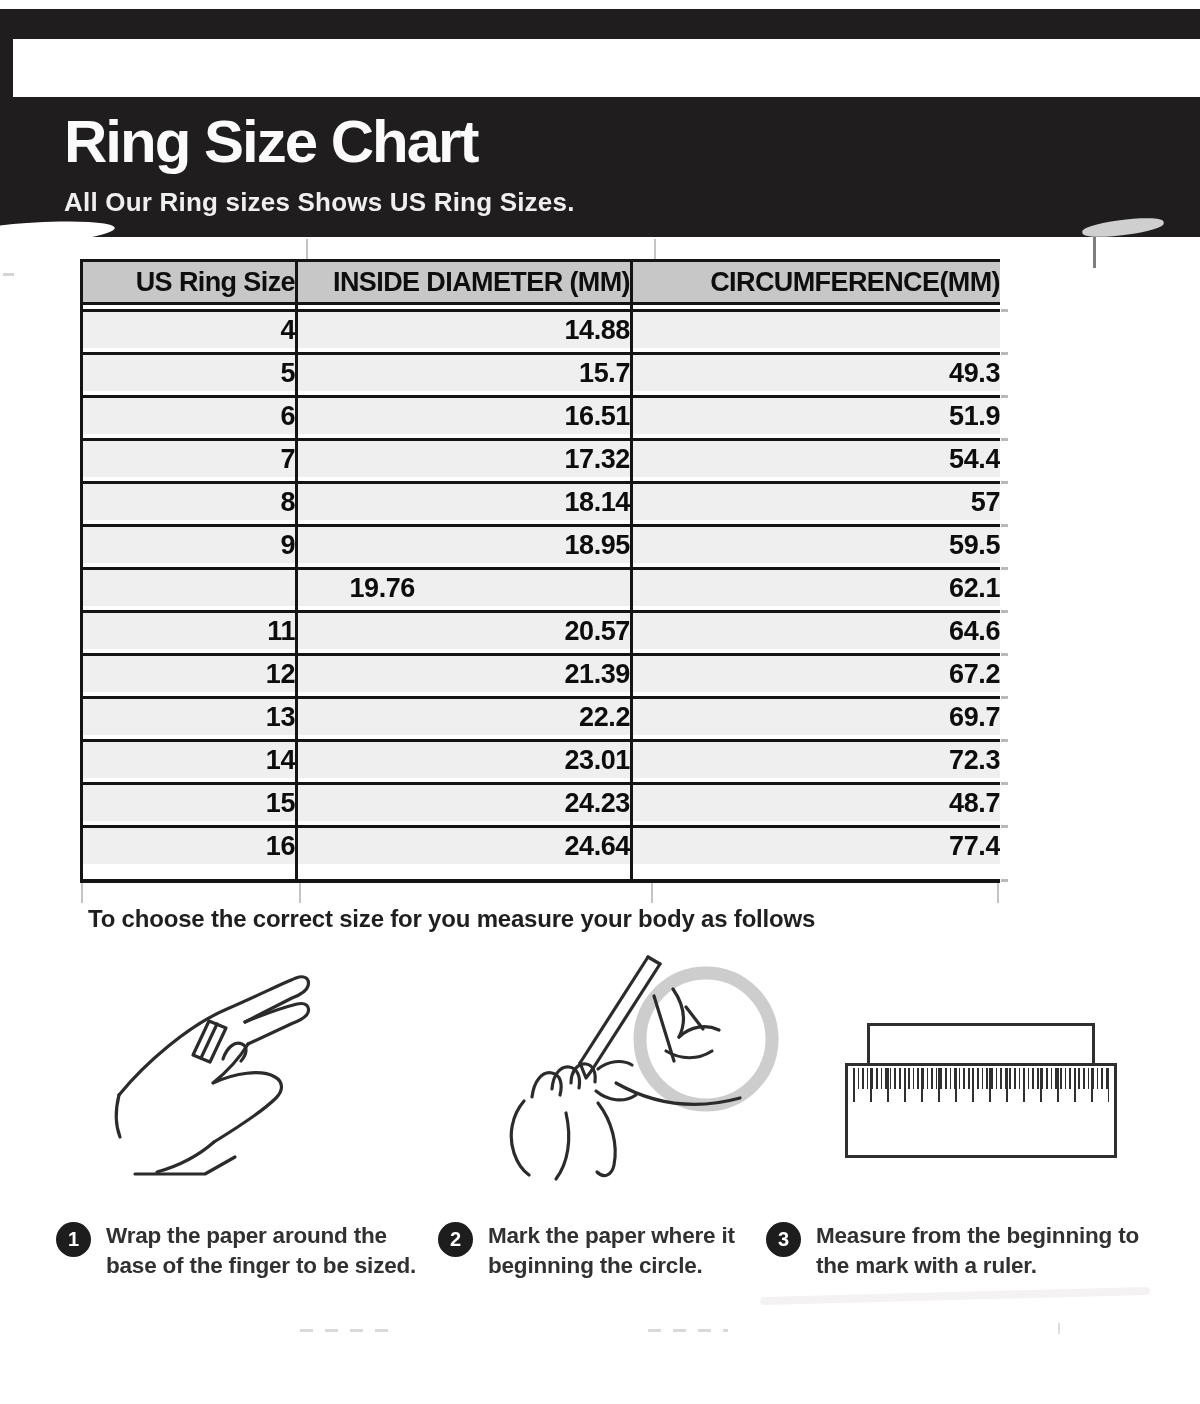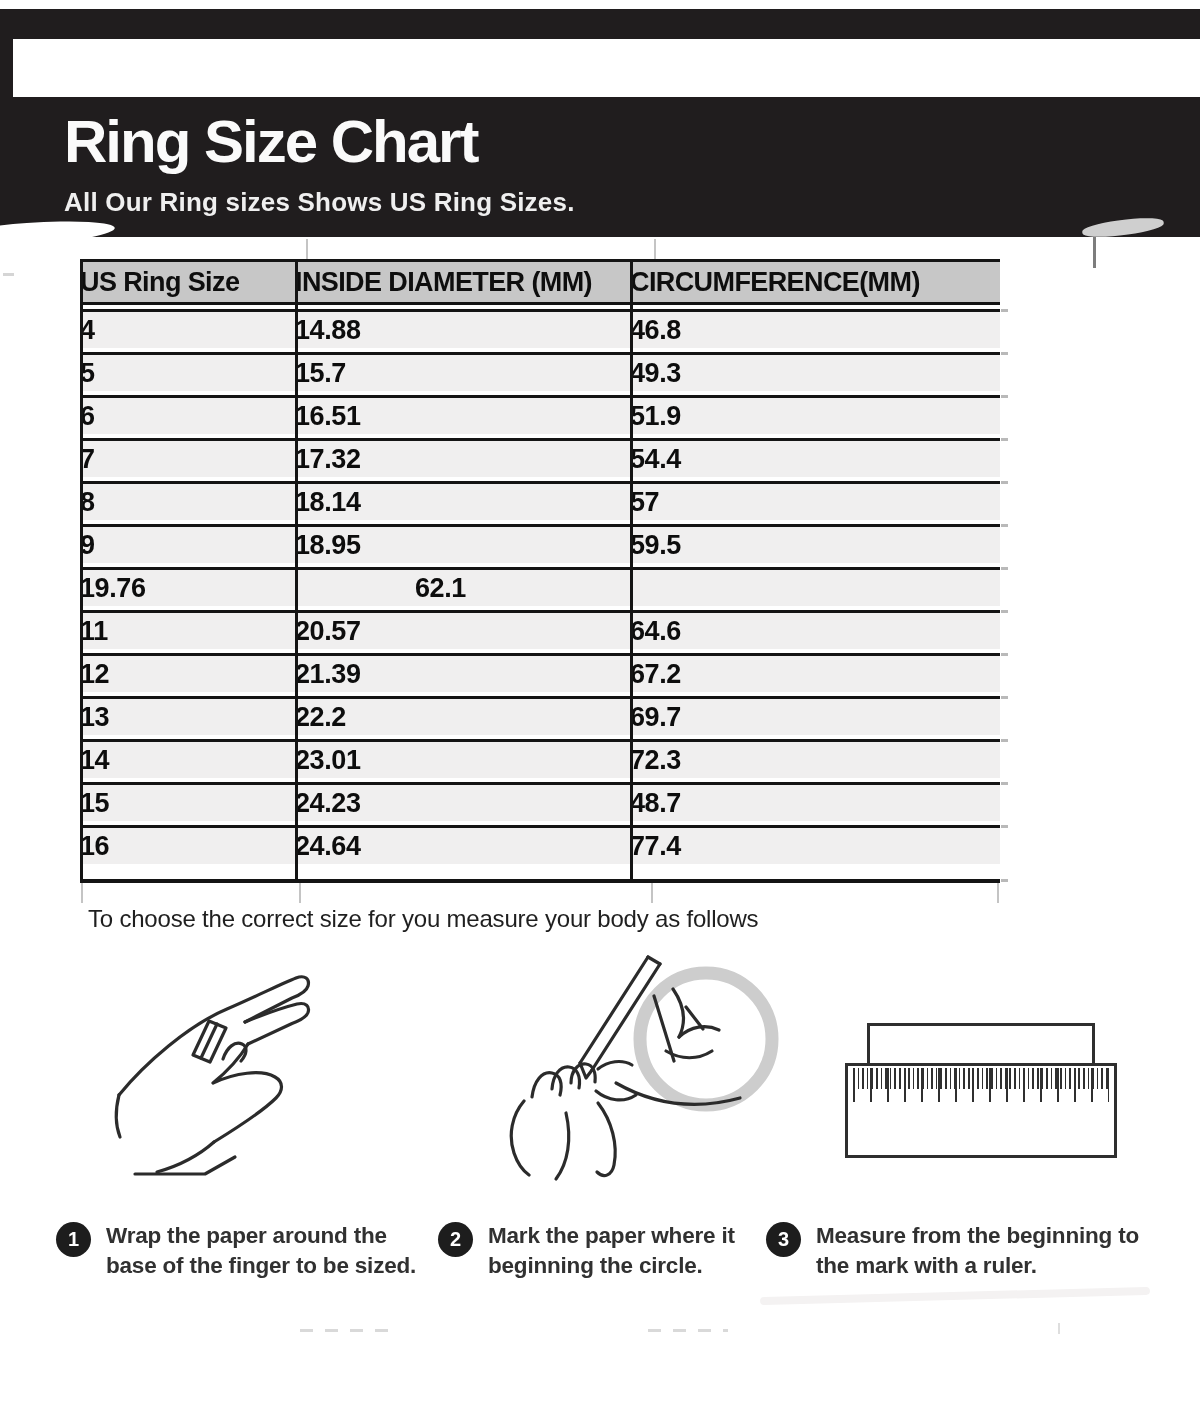--- a/index.html
+++ b/index.html
@@ -45,36 +45,36 @@
     border-top:3px solid #141414; border-bottom:3px solid #141414;
     display:flex; font-size:27px; font-weight:700; color:#0e0e0e;
     letter-spacing:-0.6px; line-height:40px;
   }
   .trow {
     position:relative; height:39px; margin-top:4px;
     border-top:3px solid #141414; background:#f0efef;
     display:flex; font-size:27px; font-weight:700; color:#0d0d0d;
     letter-spacing:-0.4px; line-height:36px;
   }
-  .cell { white-space:nowrap; overflow:hidden; }
+  .cell { white-space:nowrap; overflow:hidden;text-align:right; }
   .c1 { width:215px; }
   .c2 { width:335px; }
   .c3 { flex:1; }
   .tbottom {
     position:absolute; left:0; bottom:0; width:920px; height:4px; background:#141414;
   }
   .vbar {
     position:absolute; top:0; width:3px; height:624px; background:#141414; z-index:5;
   }
   .rtick { position:absolute; left:921px; width:7px; height:3px; background:#a8a8a8; opacity:0.8; }
 
   
   .measure-heading {
     position:absolute; left:88px; top:896px;
-    font-size:24px; font-weight:400; color:#1f1f1f; letter-spacing:-0.2px;
+    font-size:24px; font-weight:700; color:#1f1f1f; letter-spacing:-0.2px;
   }
 
   .illus { position:absolute; }
   .illus svg { display:block; }
 
   
   .ruler-wrap { position:absolute; left:845px; top:1008px; width:275px; height:145px; }
   .paper-strip {
     position:absolute; left:22px; top:6px; width:228px; height:44px;
     border:3px solid #2f2f2f; background:#fff;
@@ -138,21 +138,20 @@
   <div class="table-wrap">
     <div class="thead">
       <div class="cell c1">US Ring Size</div>
       <div class="cell c2">INSIDE DIAMETER (MM)</div>
       <div class="cell c3">CIRCUMFERENCE(MM)</div>
     </div>
     <div>
         <div class="trow">
           <div class="cell c1">4</div>
           <div class="cell c2">14.88</div>
-          <div class="cell c3">46.8</div>
         </div>
         <div class="trow">
           <div class="cell c1">5</div>
           <div class="cell c2">15.7</div>
           <div class="cell c3">49.3</div>
         </div>
         <div class="trow">
           <div class="cell c1">6</div>
           <div class="cell c2">16.51</div>
           <div class="cell c3">51.9</div>

